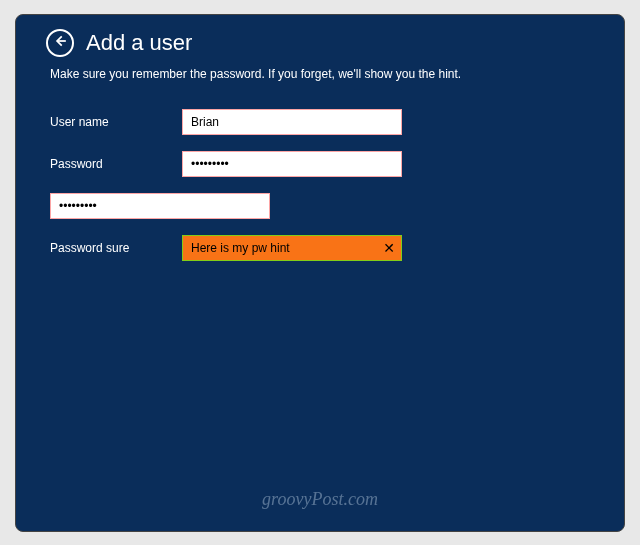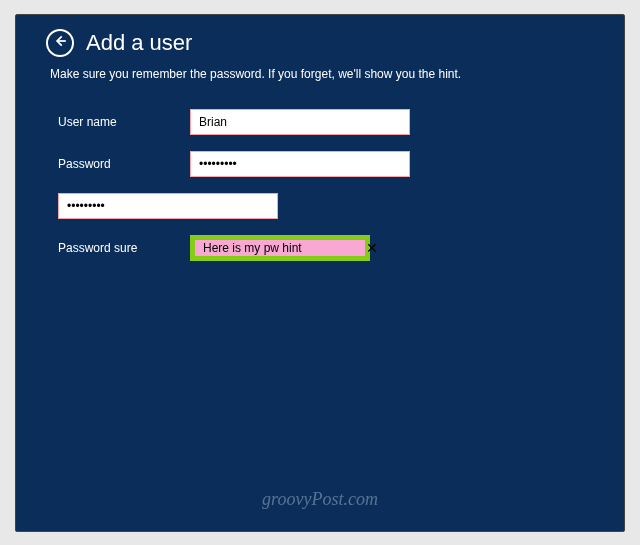--- a/index.html
+++ b/index.html
@@ -10,21 +10,21 @@
       font-family: "Segoe UI", Arial, sans-serif;
       display: flex;
       align-items: center;
       justify-content: center;
     }
     .window {
       width: 610px;
       height: 518px;
       background: #0a2d5a;
       border: 1px solid #444;
-      border-radius: 2px;
+      border-radius: 8px;
       position: relative;
       color: #fff;
       padding: 14px 30px 14px 30px;
     }
     .header {
       display: flex;
       align-items: center;
       margin-bottom: 10px;
     }
     .back-button {
@@ -45,21 +45,21 @@
       font-weight: 300;
       color: #fff;
     }
     .subtitle {
       font-size: 12px;
       color: #fff;
       margin-left: 4px;
       margin-bottom: 28px;
     }
     .form {
-      margin-left: 12px;
+      margin-left: 4px;
     }
     .form-row {
       display: flex;
       align-items: center;
       margin-bottom: 16px;
     }
     .form-label {
       width: 132px;
       font-size: 12px;
       color: #fff;
@@ -68,24 +68,24 @@
       width: 220px;
       height: 26px;
       background: #fff;
       border: 1px solid #fca5a5;
       color: #000;
       font-size: 12px;
       padding: 0 8px;
       font-family: "Segoe UI", Arial, sans-serif;
     }
     .hint-wrap {
-      width: 180px;
+      width: 220px;
       height: 26px;
-      background: #f9a8d4;
-      border: 5px solid #84cc16;
+      background: #f97316;
+      border: 1px solid #84cc16;
       display: flex;
       align-items: center;
     }
     .hint-input {
       flex: 1;
       height: 100%;
       border: none;
       background: transparent;
       color: #000;
       font-size: 12px;

